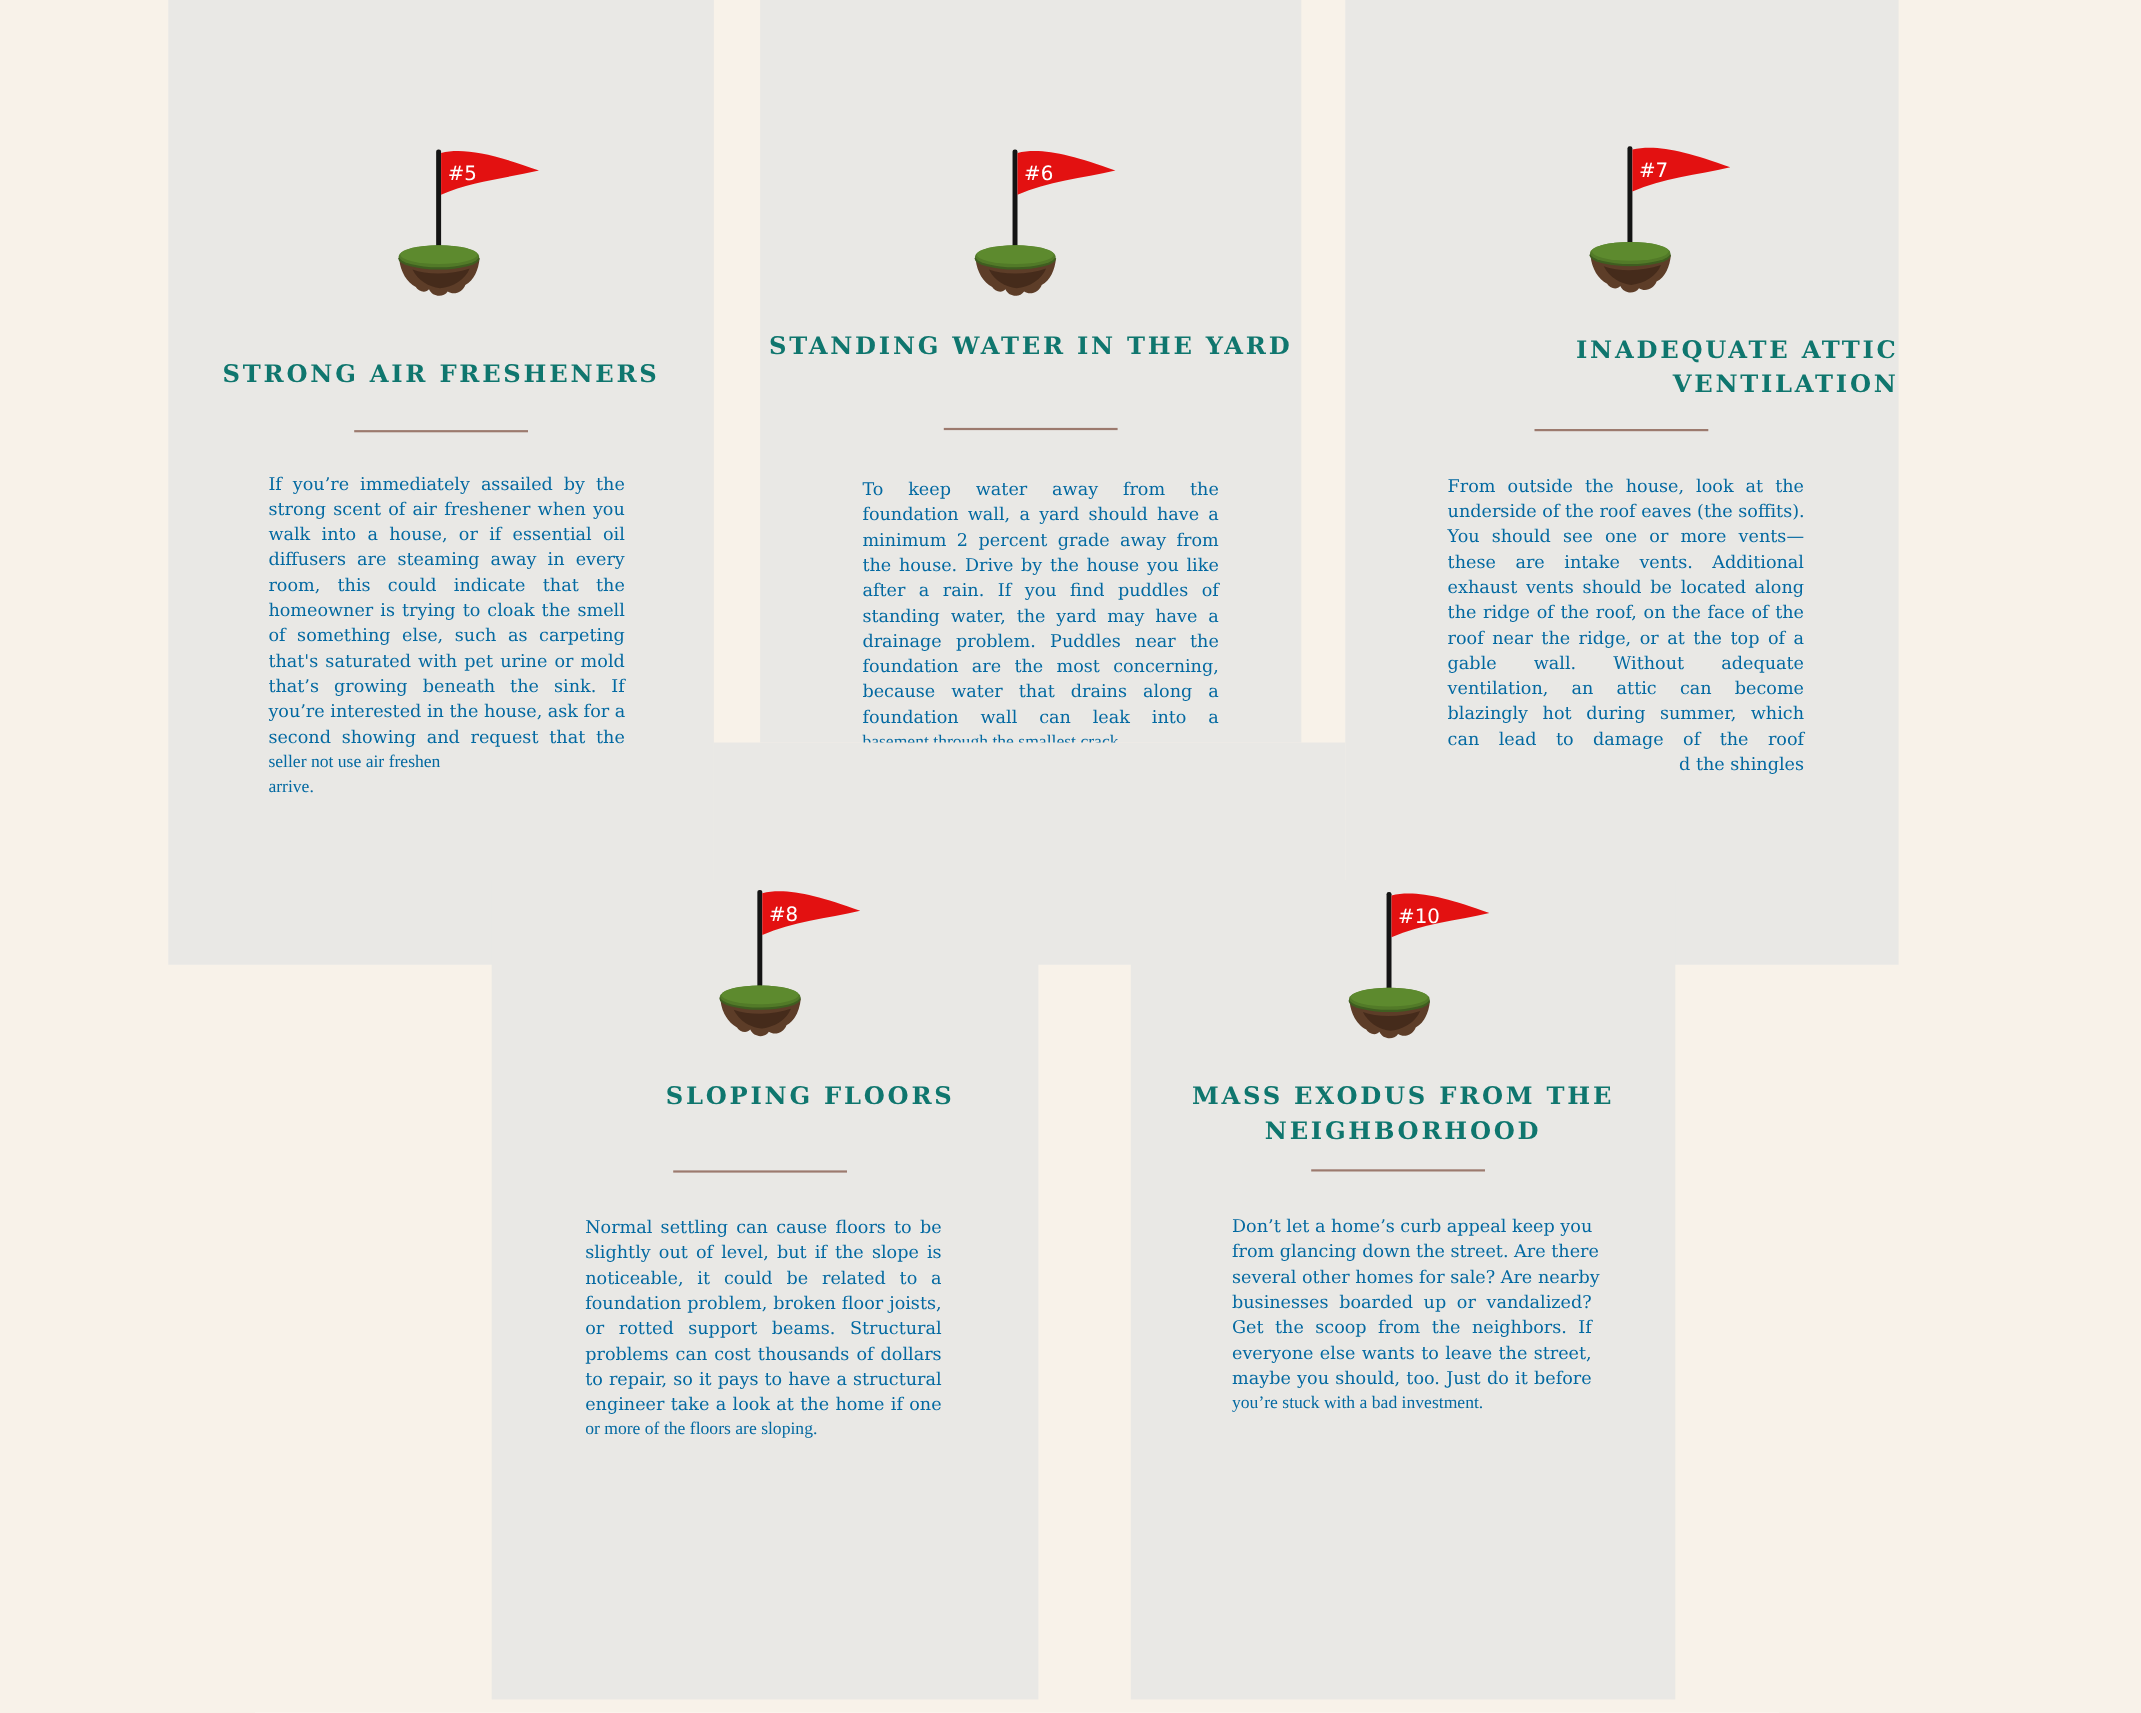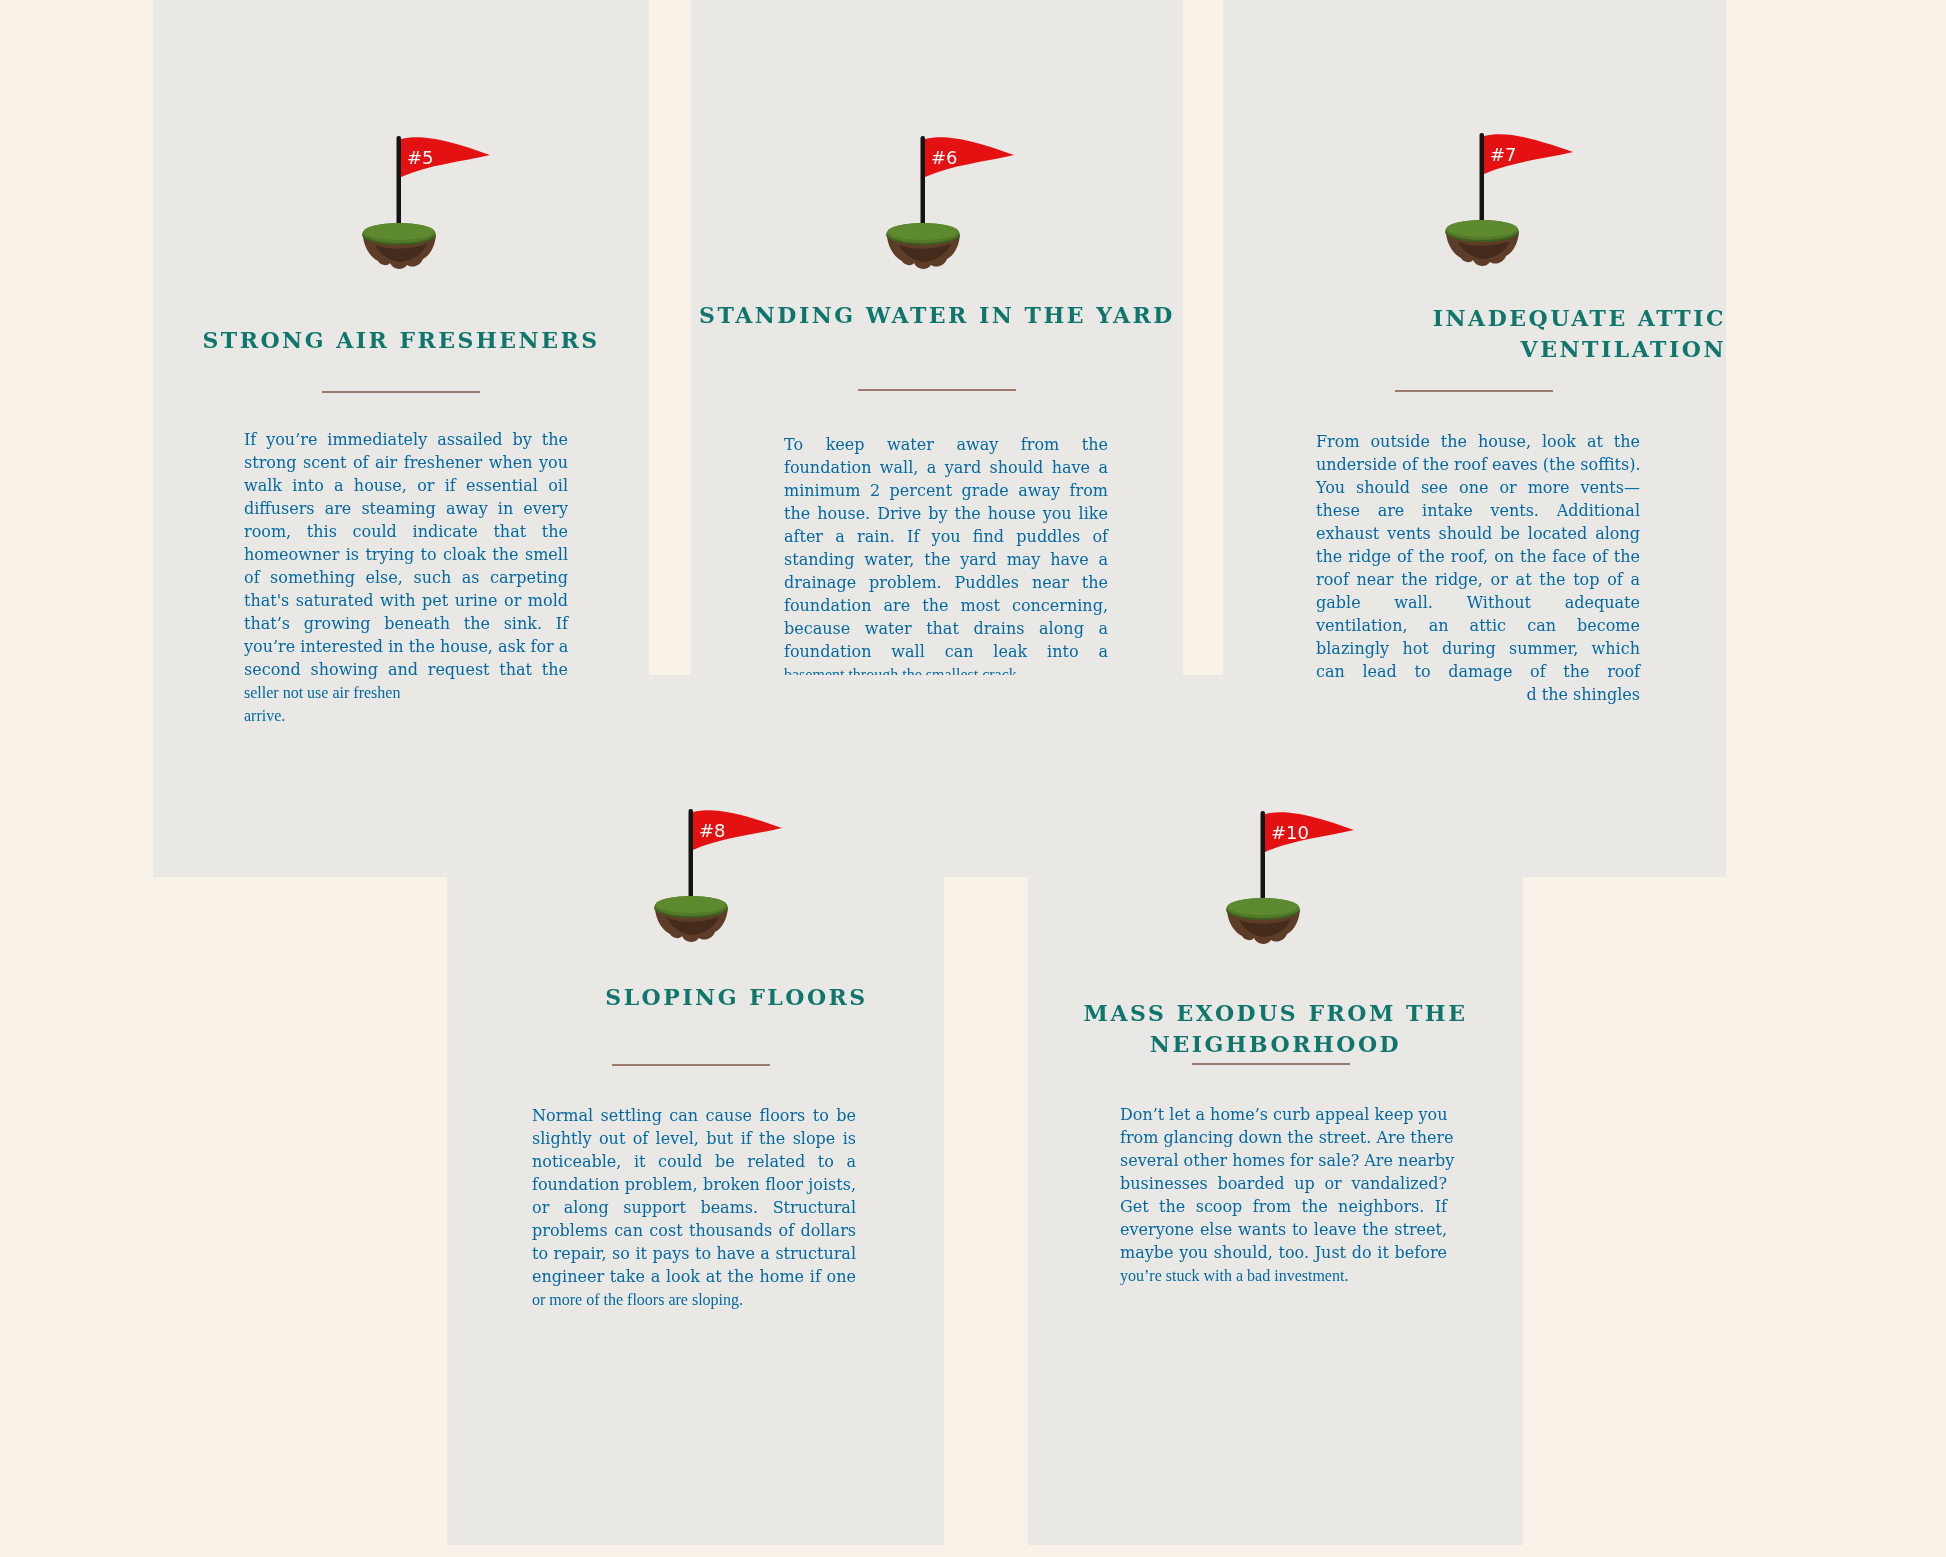--- a/index.html
+++ b/index.html
@@ -156,40 +156,40 @@
     </svg>
     <div class="title" style="top:182px;margin-left:41px;">
         <div class="title-line">SLOPING FLOORS</div>
       </div>
     <div class="divider" style="left:165px;top:264px;"></div>
     <div class="body" style="left:85px;top:304px;width:324px;">
         <div class="bl j">Normal settling can cause floors to be</div>
         <div class="bl j">slightly out of level, but if the slope is</div>
         <div class="bl j">noticeable, it could be related to a</div>
         <div class="bl j">foundation problem, broken floor joists,</div>
-        <div class="bl j">or along support beams. Structural</div>
+        <div class="bl j">or rotted support beams. Structural</div>
         <div class="bl j">problems can cost thousands of dollars</div>
         <div class="bl j">to repair, so it pays to have a structural</div>
         <div class="bl j">engineer take a look at the home if one</div>
         <div class="bl l">or more of the floors are sloping.</div>
       </div>
   </section>
 
   <section class="card" style="left:1028px;top:800px;width:495px;height:745px;">
     <svg class="flag" style="left:166px;top:8px;" width="170" height="150" viewBox="0 0 170 150">
       <path d="M33,103 C34,114 40,124 48,128 C50,132 57,134 60,130 C63,137 73,138 77,132 C83,136 91,132 93,126 C101,122 105,112 106,102 C94,110 46,110 33,103 Z" fill="#5d3d28"></path>
       <path d="M45,112 C50,122 60,128 70,129 C82,128 93,121 97,111 C80,117 58,117 45,112 Z" fill="#452b1b"></path>
       <rect x="66.5" y="3" width="4.5" height="99" rx="2" fill="#141414"></rect>
       <ellipse cx="69" cy="102" rx="37" ry="10" fill="#3f5e20"></ellipse>
       <ellipse cx="69" cy="100" rx="36.5" ry="10" fill="#527a28"></ellipse>
       <ellipse cx="69" cy="98.5" rx="35" ry="8.5" fill="#5d8a2e"></ellipse>
       <path d="M71,6 C92,1 118,7 160,22 C130,29 98,32 71,44 Z" fill="#e31111"></path>
       <text x="77" y="31" font-family="DejaVu Sans, sans-serif" font-size="18" fill="#ffffff">#10</text>
     </svg>
-    <div class="title" style="top:182px;margin-top:16px;">
+    <div class="title" style="top:182px;">
         <div class="title-line">MASS EXODUS FROM THE</div>
         <div class="title-line">NEIGHBORHOOD</div>
       </div>
     <div class="divider" style="left:164px;top:263px;"></div>
     <div class="body" style="left:92px;top:303px;width:327px;">
         <div class="bl j">Don’t let a home’s curb appeal keep you</div>
         <div class="bl j">from glancing down the street. Are there</div>
         <div class="bl j">several other homes for sale? Are nearby</div>
         <div class="bl j">businesses boarded up or vandalized?</div>
         <div class="bl j">Get the scoop from the neighbors. If</div>

